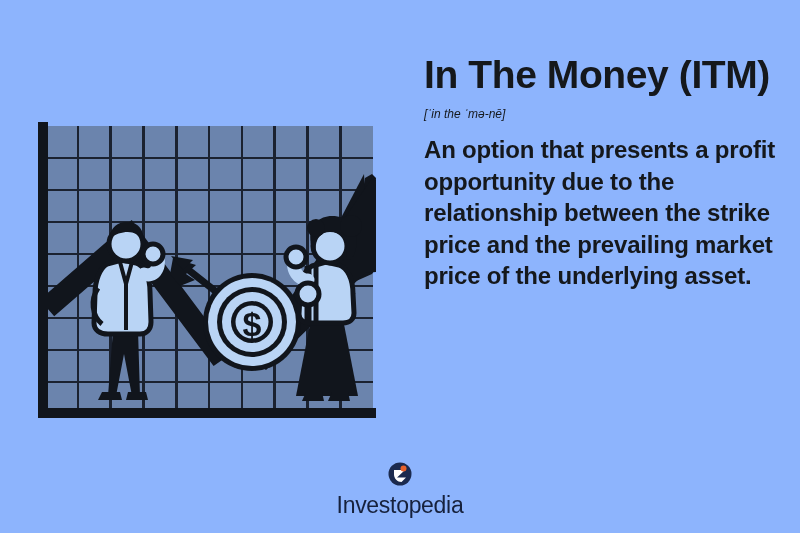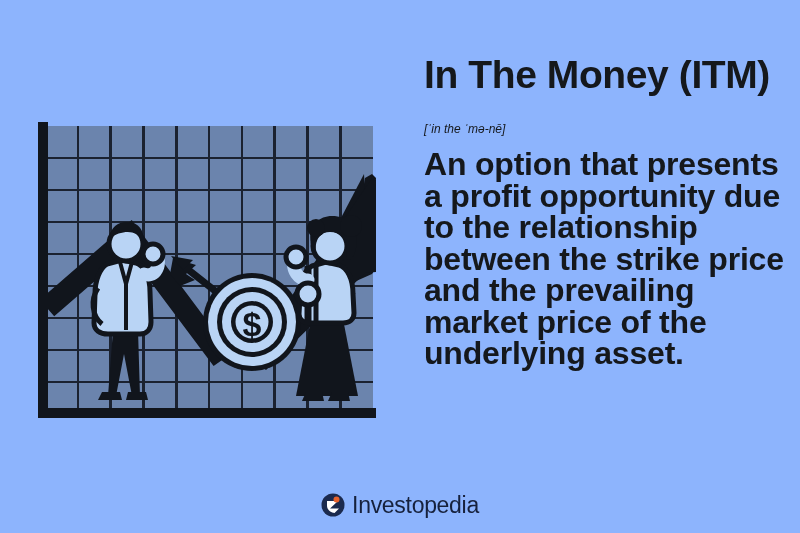--- a/index.html
+++ b/index.html
@@ -40,49 +40,50 @@
     left: 424px;
     top: 52px;
     width: 362px;
   }
   #term-title {
     font-size: 39px;
     line-height: 46px;
     font-weight: bold;
     color: #15181c;
     letter-spacing: -0.4px;
-    margin: 0 0 20px 0;
+    margin: 0 0 5px 0;
   }
   #term-phonetic {
     font-size: 12px;
     line-height: 22px;
     font-style: italic;
     font-weight: normal;
     color: #15181c;
     margin: 0 0 9px 0;
   }
   #term-definition {
-    font-size: 32px;
+    font-size: 24px;
     line-height: 31.5px;
     font-weight: bold;
     color: #15181c;
     letter-spacing: -0.2px;
     margin: 0;
   }
 
   
   #footer-logo {
     position: absolute;
     left: 0;
     right: 0;
     bottom: 16px;
     display: flex;
     align-items: center;
     justify-content: center;
     gap: 7px;
+    flex-direction: column;
   }
   #logo-mark {
     width: 24px;
     height: 24px;
     display: block;
   }
   #logo-wordmark {
     font-size: 23px;
     line-height: 24px;
     font-weight: normal;

